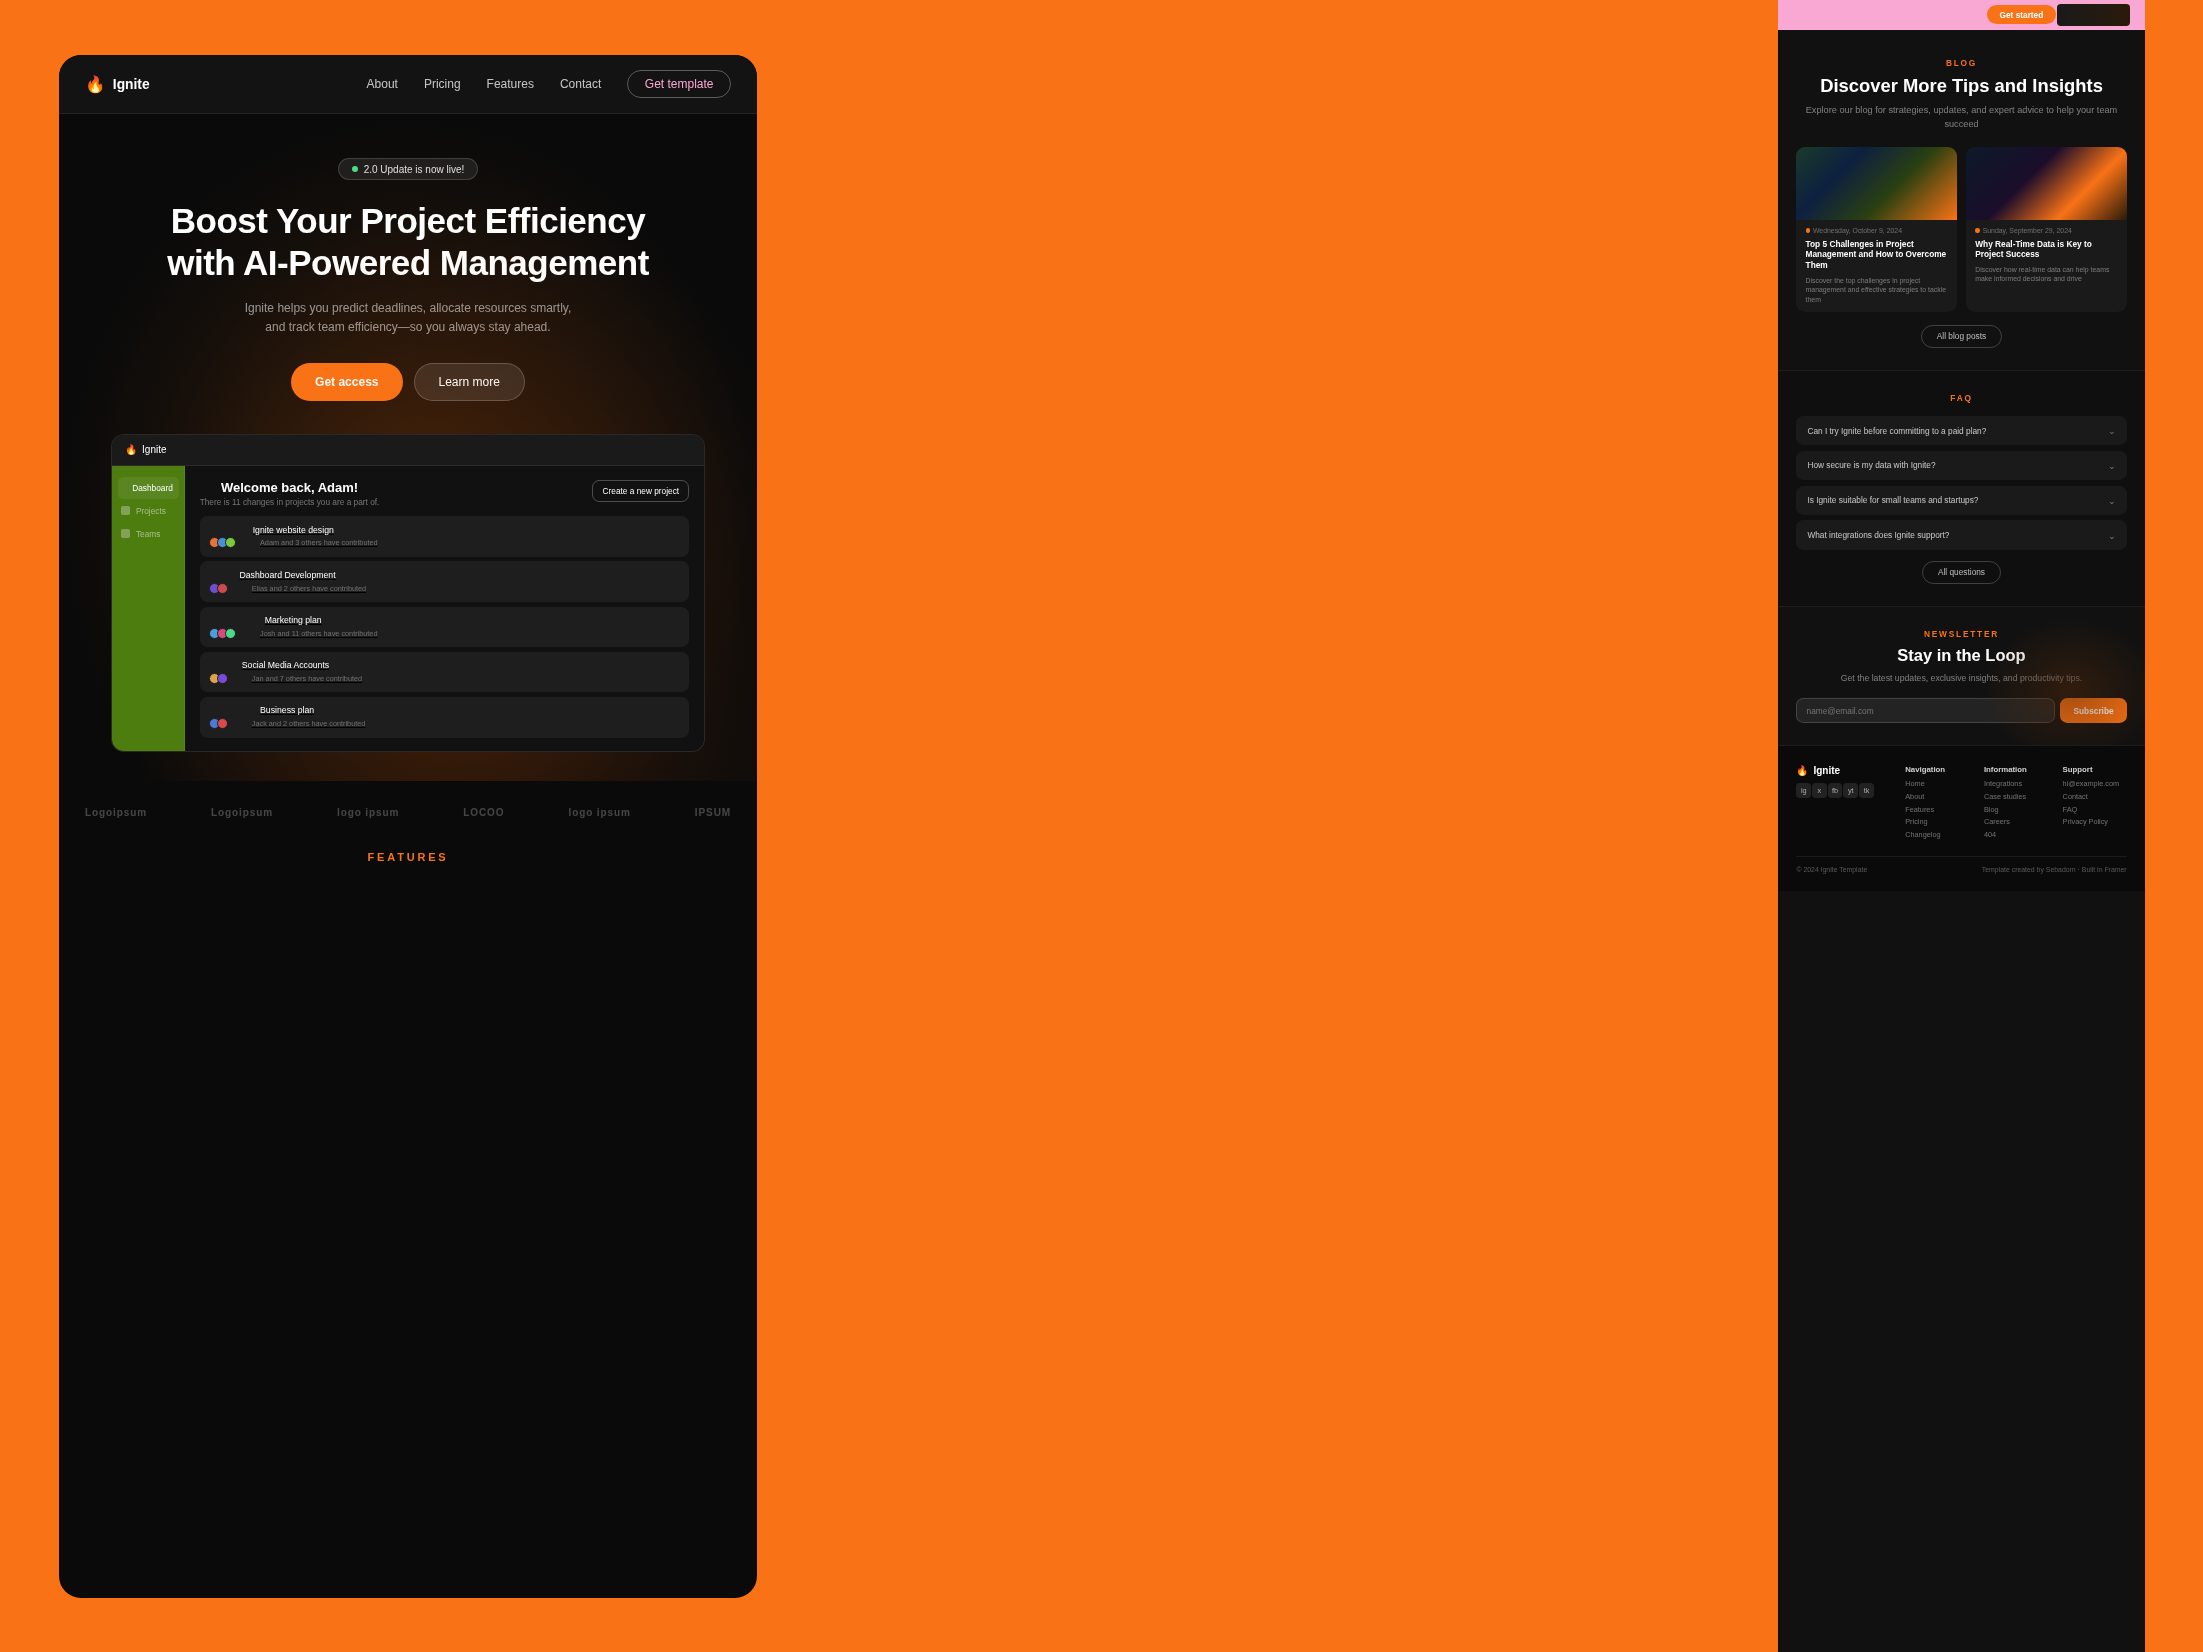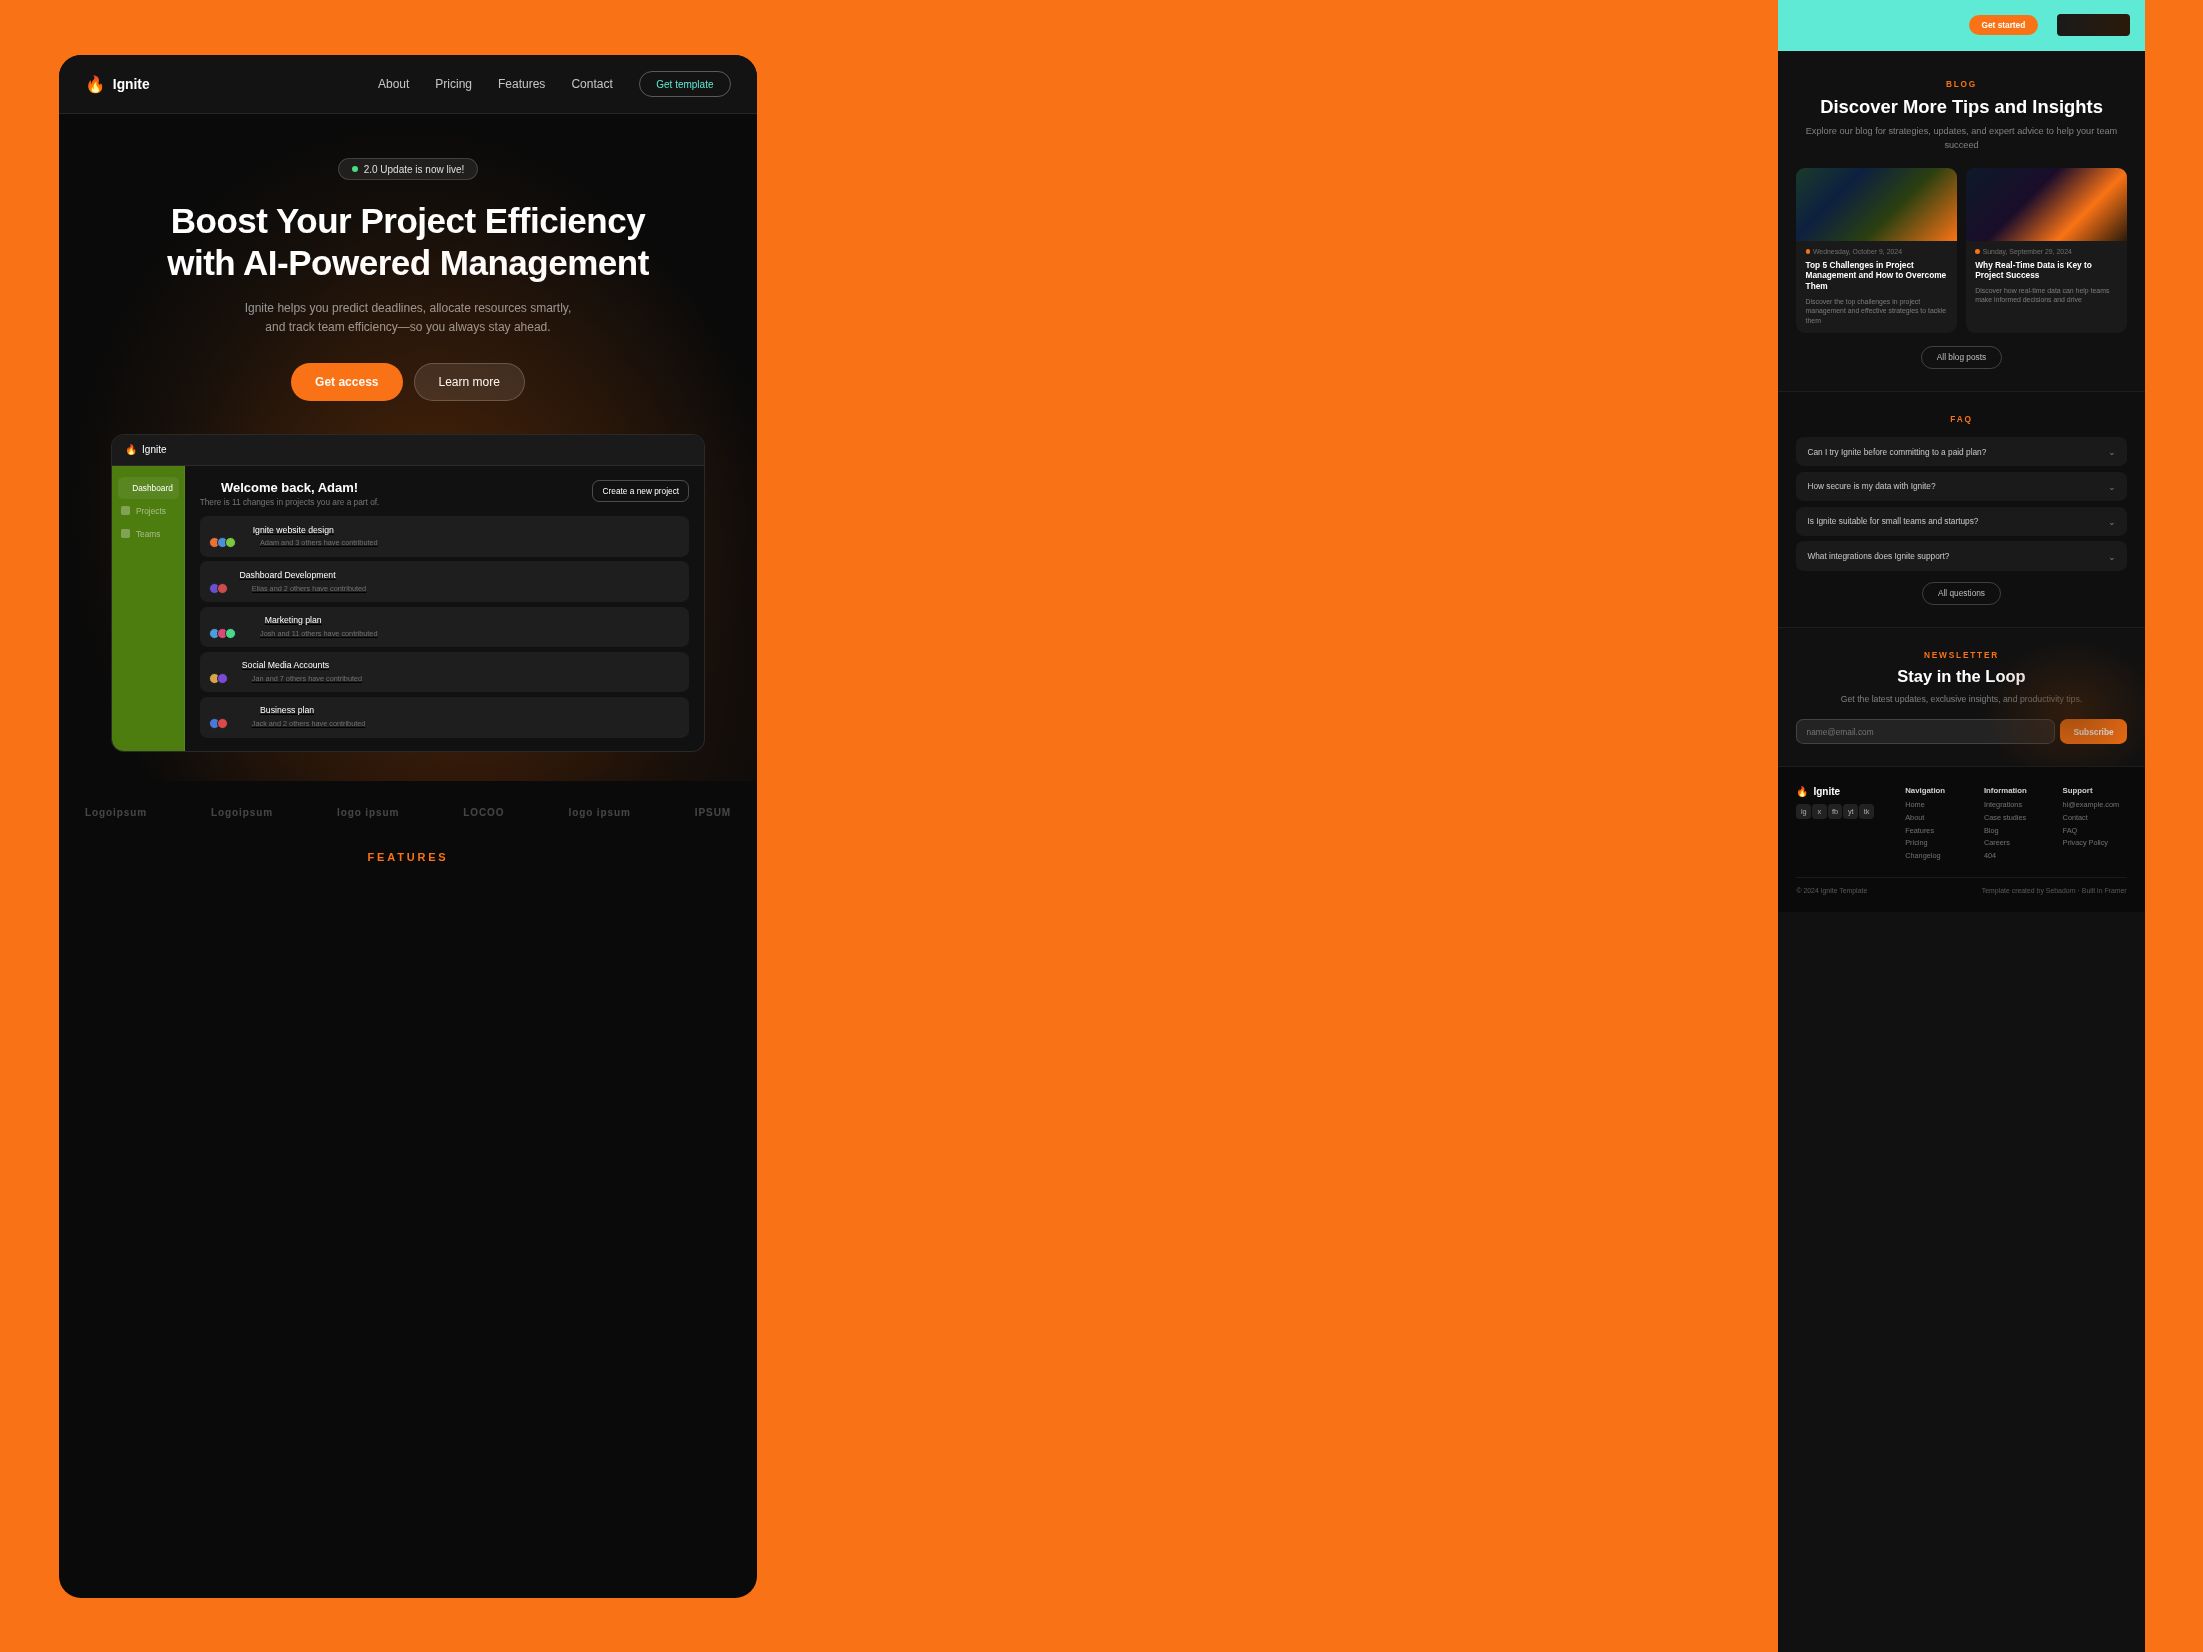--- a/index.html
+++ b/index.html
@@ -54,24 +54,24 @@
     }
     .nav-link {
       color: rgba(255,255,255,0.75);
       font-size: 12px;
       cursor: pointer;
       text-decoration: none;
     }
     .nav-cta {
       background: transparent;
       border: 0.9px solid rgba(255,255,255,0.3);
-      color: #5eead4;
+      color: #f9a8d4;
       padding: 6.4px 16.5px;
       border-radius: 18.4px;
-      font-size: 10px;
+      font-size: 12px;
       cursor: pointer;
     }
 
     
     .hero {
       position: relative;
       padding: 44px 26px 29px;
       text-align: center;
       background: radial-gradient(ellipse at 50% 60%, rgba(80,40,10,0.6) 0%, rgba(10,10,10,0) 70%);
     }
@@ -308,29 +308,29 @@
       right: 59px;
       top: 0px;
       width: 367px;
       height: 1653px;
       background: #111;
       overflow: hidden;
     }
 
     
     .right-top-card {
-      background: #5eead4;
-      height: 51px;
+      background: #f9a8d4;
+      height: 30px;
       margin-bottom: 1.8px;
       border-bottom: 0.9px solid rgba(255,255,255,0.06);
       display: flex;
       align-items: center;
       justify-content: flex-end;
       padding: 0 14.7px;
-      gap: 19px;
+      gap: 1px;
     }
     .get-started-btn {
       background: #F97316;
       color: #fff;
       border: none;
       padding: 4.6px 13px;
       border-radius: 11px;
       font-size: 8.3px;
       font-weight: 600;
       cursor: pointer;

